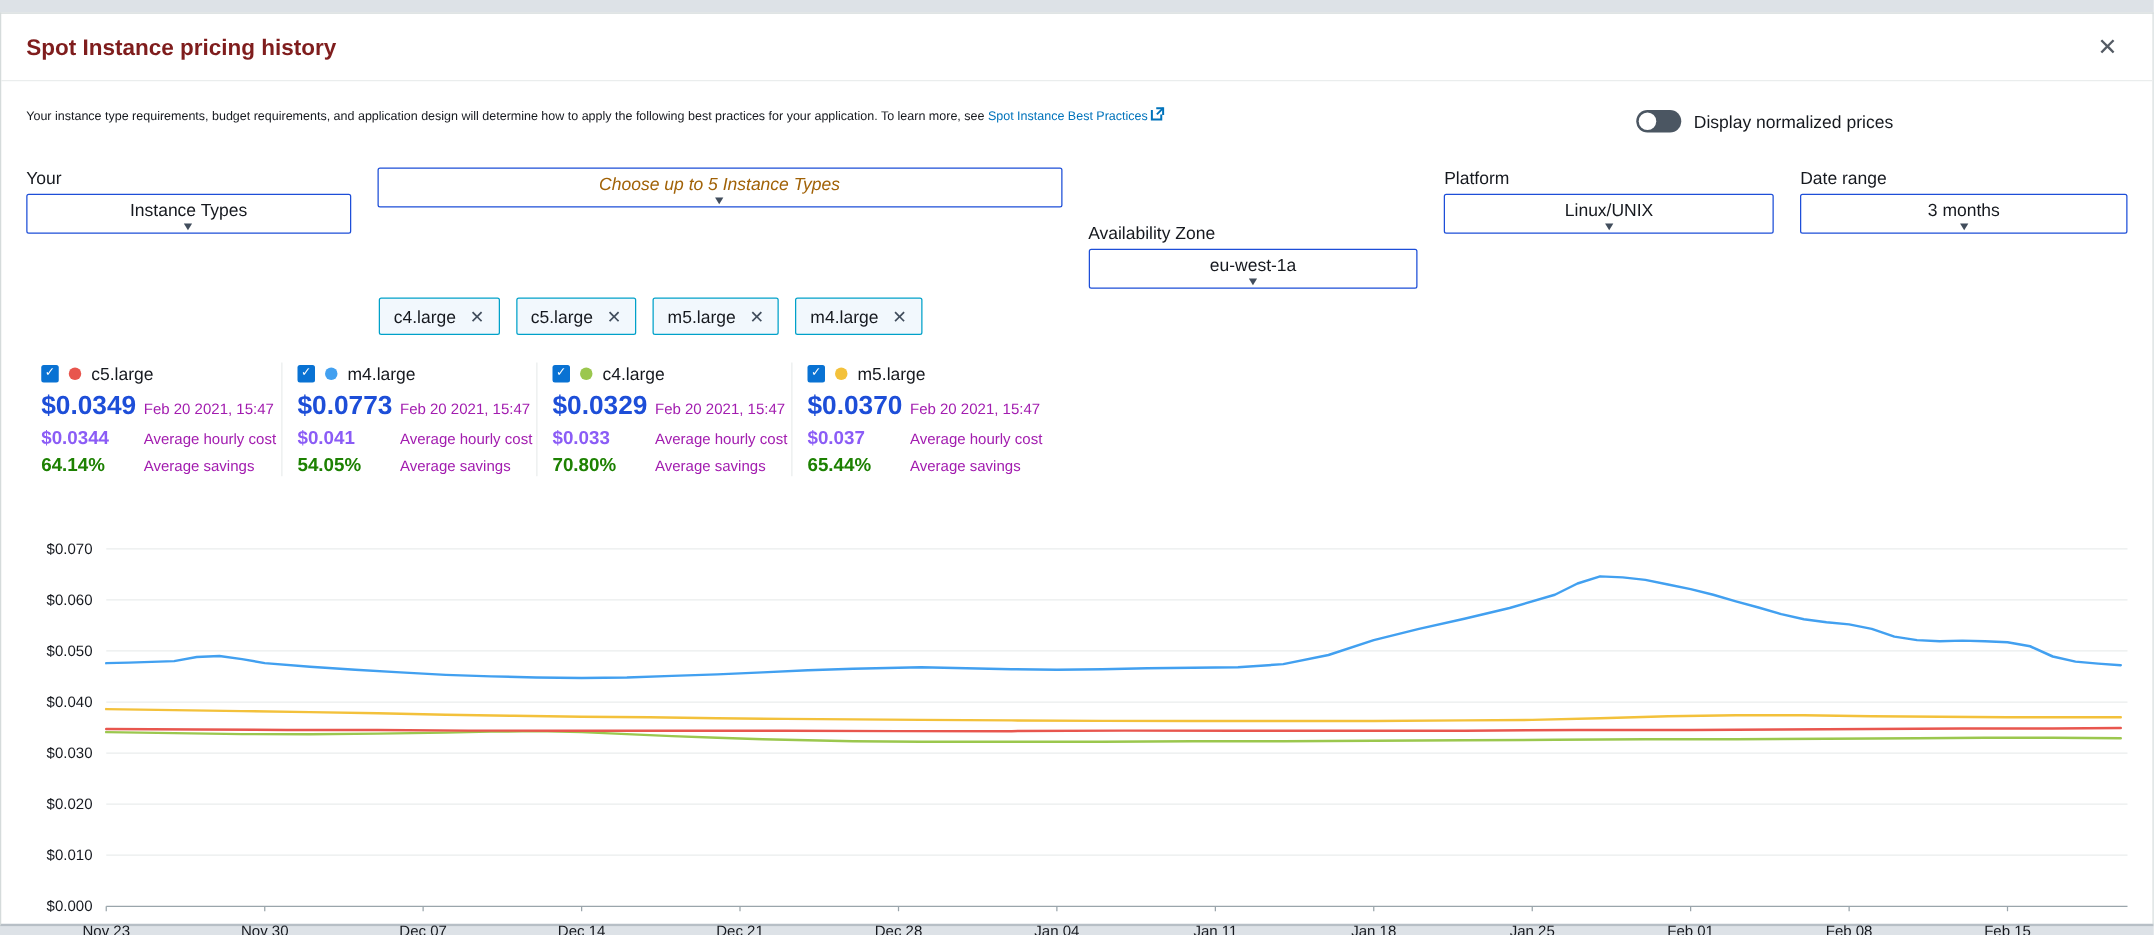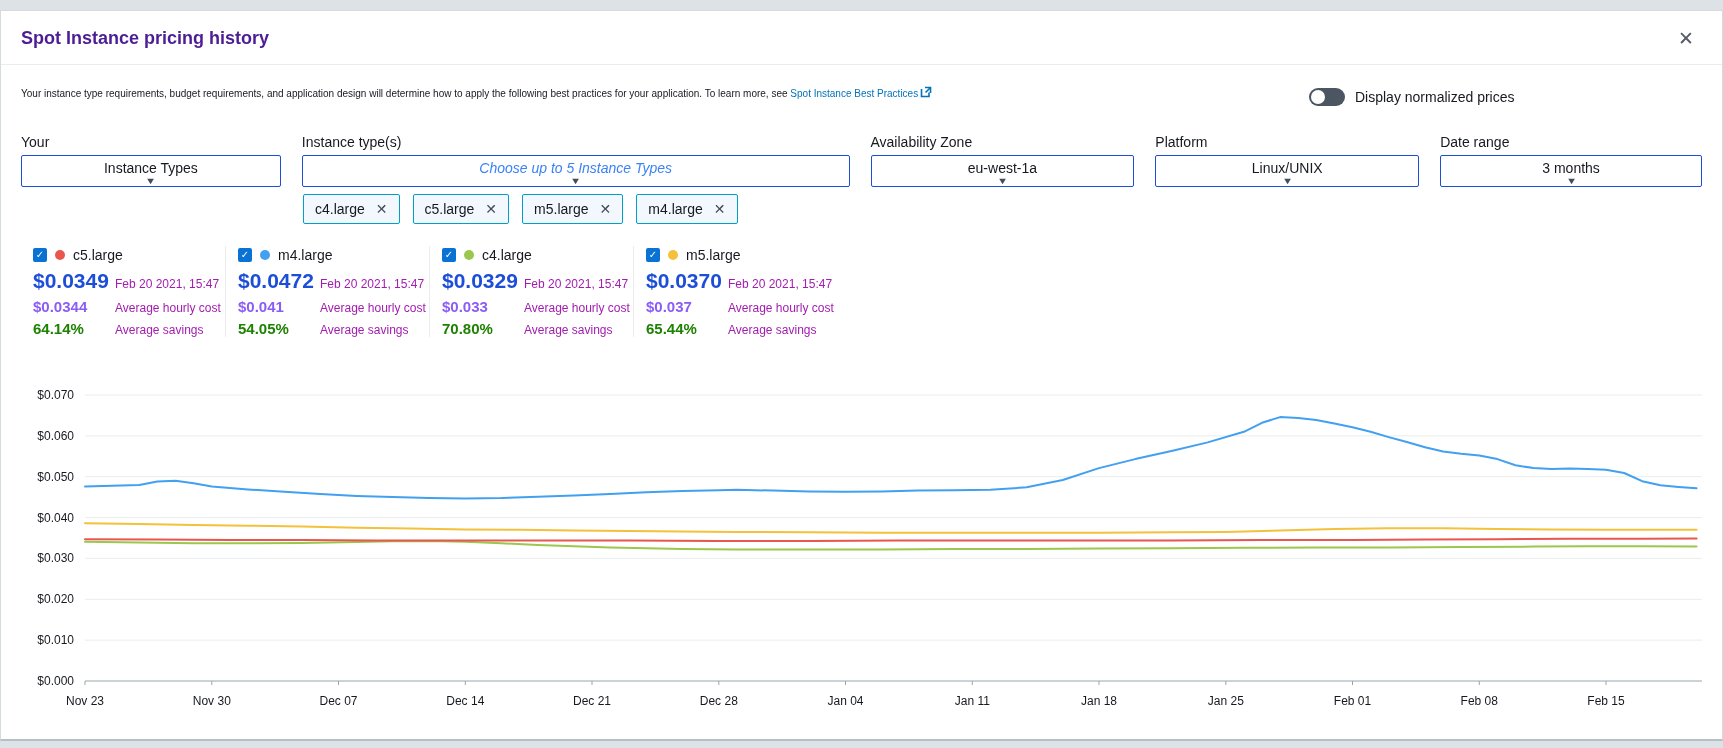--- a/index.html
+++ b/index.html
@@ -14,21 +14,21 @@
     background:#ffffff;
     border:1px solid #d5dbdb;
     border-bottom:2px solid #b7bfc6;
   }
   
   .dlg-header {
     position:relative;
     padding:17px 20px 15px 20px;
     border-bottom:1px solid #eaeded;
   }
-  .dlg-title { font-size:18px; font-weight:700; color:#4c1d95; }
+  .dlg-title { font-size:18px; font-weight:700; color:#7f1d1d; }
   .close-btn {
     position:absolute; right:22px; top:14px;
     background:none; border:none; cursor:pointer;
     font-size:19px; color:#545b64; line-height:28px; width:28px; height:28px;
   }
   
   .dlg-body { padding:18px 20px 0 20px; position:relative; }
   .intro-row { position:relative; }
   .intro { max-width:1135px; font-size:10px; line-height:21px; color:#16191f; }
   .link { color:#0073bb; text-decoration:none; cursor:pointer; }
@@ -53,24 +53,24 @@
     height:32px; width:100%;
     display:flex; align-items:center; justify-content:flex-end;
     background:#ffffff; border:1px solid #1d4ed8; border-radius:2px;
     padding:0 12px; font-size:14px; color:#16191f; cursor:pointer;
     font-family:inherit;
     flex-direction:column;
   }
   .caret { font-size:9px; color:#414d5c; transform:scaleX(1.25); }
   .f-graph { width:260px; }
   .f-instance { width:548px; }
-  .f-az { width:264px; }
+  .f-az { width:264px;margin-top:44px; }
   .f-platform { width:264px; }
   .f-date { width:262px; }
-  .placeholder { color:#3b82f6; font-style:italic; }
+  .placeholder { color:#a16207; font-style:italic; }
   
   .chips { display:flex; gap:13px; margin:7px 0 0 282px; }
   .chip {
     display:flex; align-items:center; gap:11px;
     height:30px; padding:0 11px;
     background:#f2f8fd; border:1px solid #00a1c9; border-radius:2px;
     font-size:14px; color:#16191f; cursor:default;
   }
   .chip-x { font-size:14px; color:#414d5c; cursor:pointer; line-height:1; }
   
@@ -125,21 +125,20 @@
 
     <div class="filters">
       <div class="f-graph">
         <label class="filter-label">Your</label>
         <button class="select">
           <span>Instance Types</span>
           <span class="caret">▼</span>
         </button>
       </div>
       <div class="f-instance">
-        <label class="filter-label">Instance type(s)</label>
         <button class="select">
           <span class="placeholder">Choose up to 5 Instance Types</span>
           <span class="caret">▼</span>
         </button>
       </div>
       <div class="f-az">
         <label class="filter-label">Availability Zone</label>
         <button class="select">
           <span>eu-west-1a</span>
           <span class="caret">▼</span>
@@ -202,21 +201,21 @@
           </div>
       </div>
 
       <div class="legend-card">
         <div class="lc-head">
           <span class="cb">✓</span>
           <span class="dot" style="background: rgb(66, 160, 240);"></span>
           <span class="lc-name">m4.large</span>
         </div>
         <div class="lc-row">
-            <span class="lc-price">$0.0472</span>
+            <span class="lc-price">$0.0773</span>
             <span class="lc-gray">Feb 20 2021, 15:47</span>
           </div>
         <div class="lc-row">
             <span class="lc-sub">$0.041</span>
             <span class="lc-gray">Average hourly cost</span>
           </div>
         <div class="lc-row">
             <span class="lc-sav">54.05%</span>
             <span class="lc-gray">Average savings</span>
           </div>

